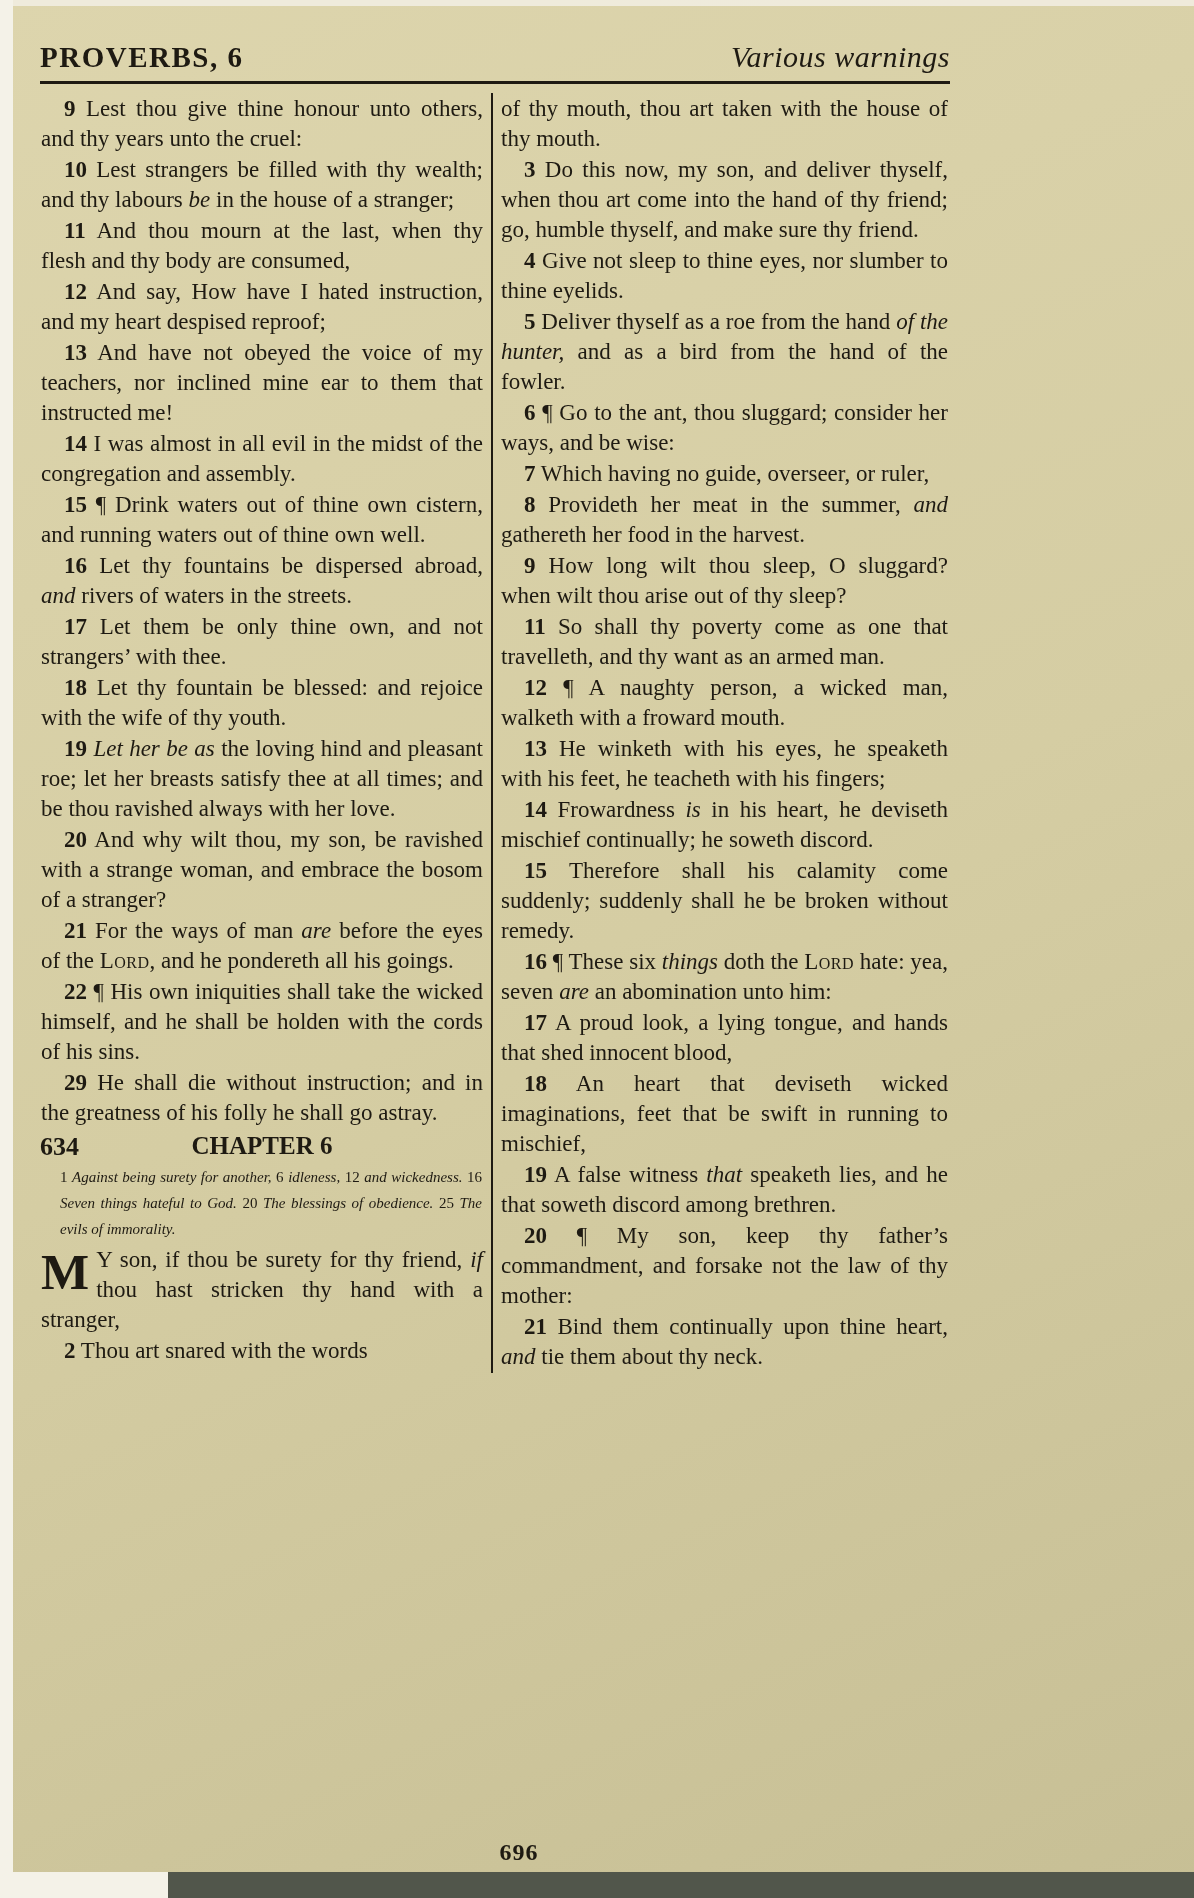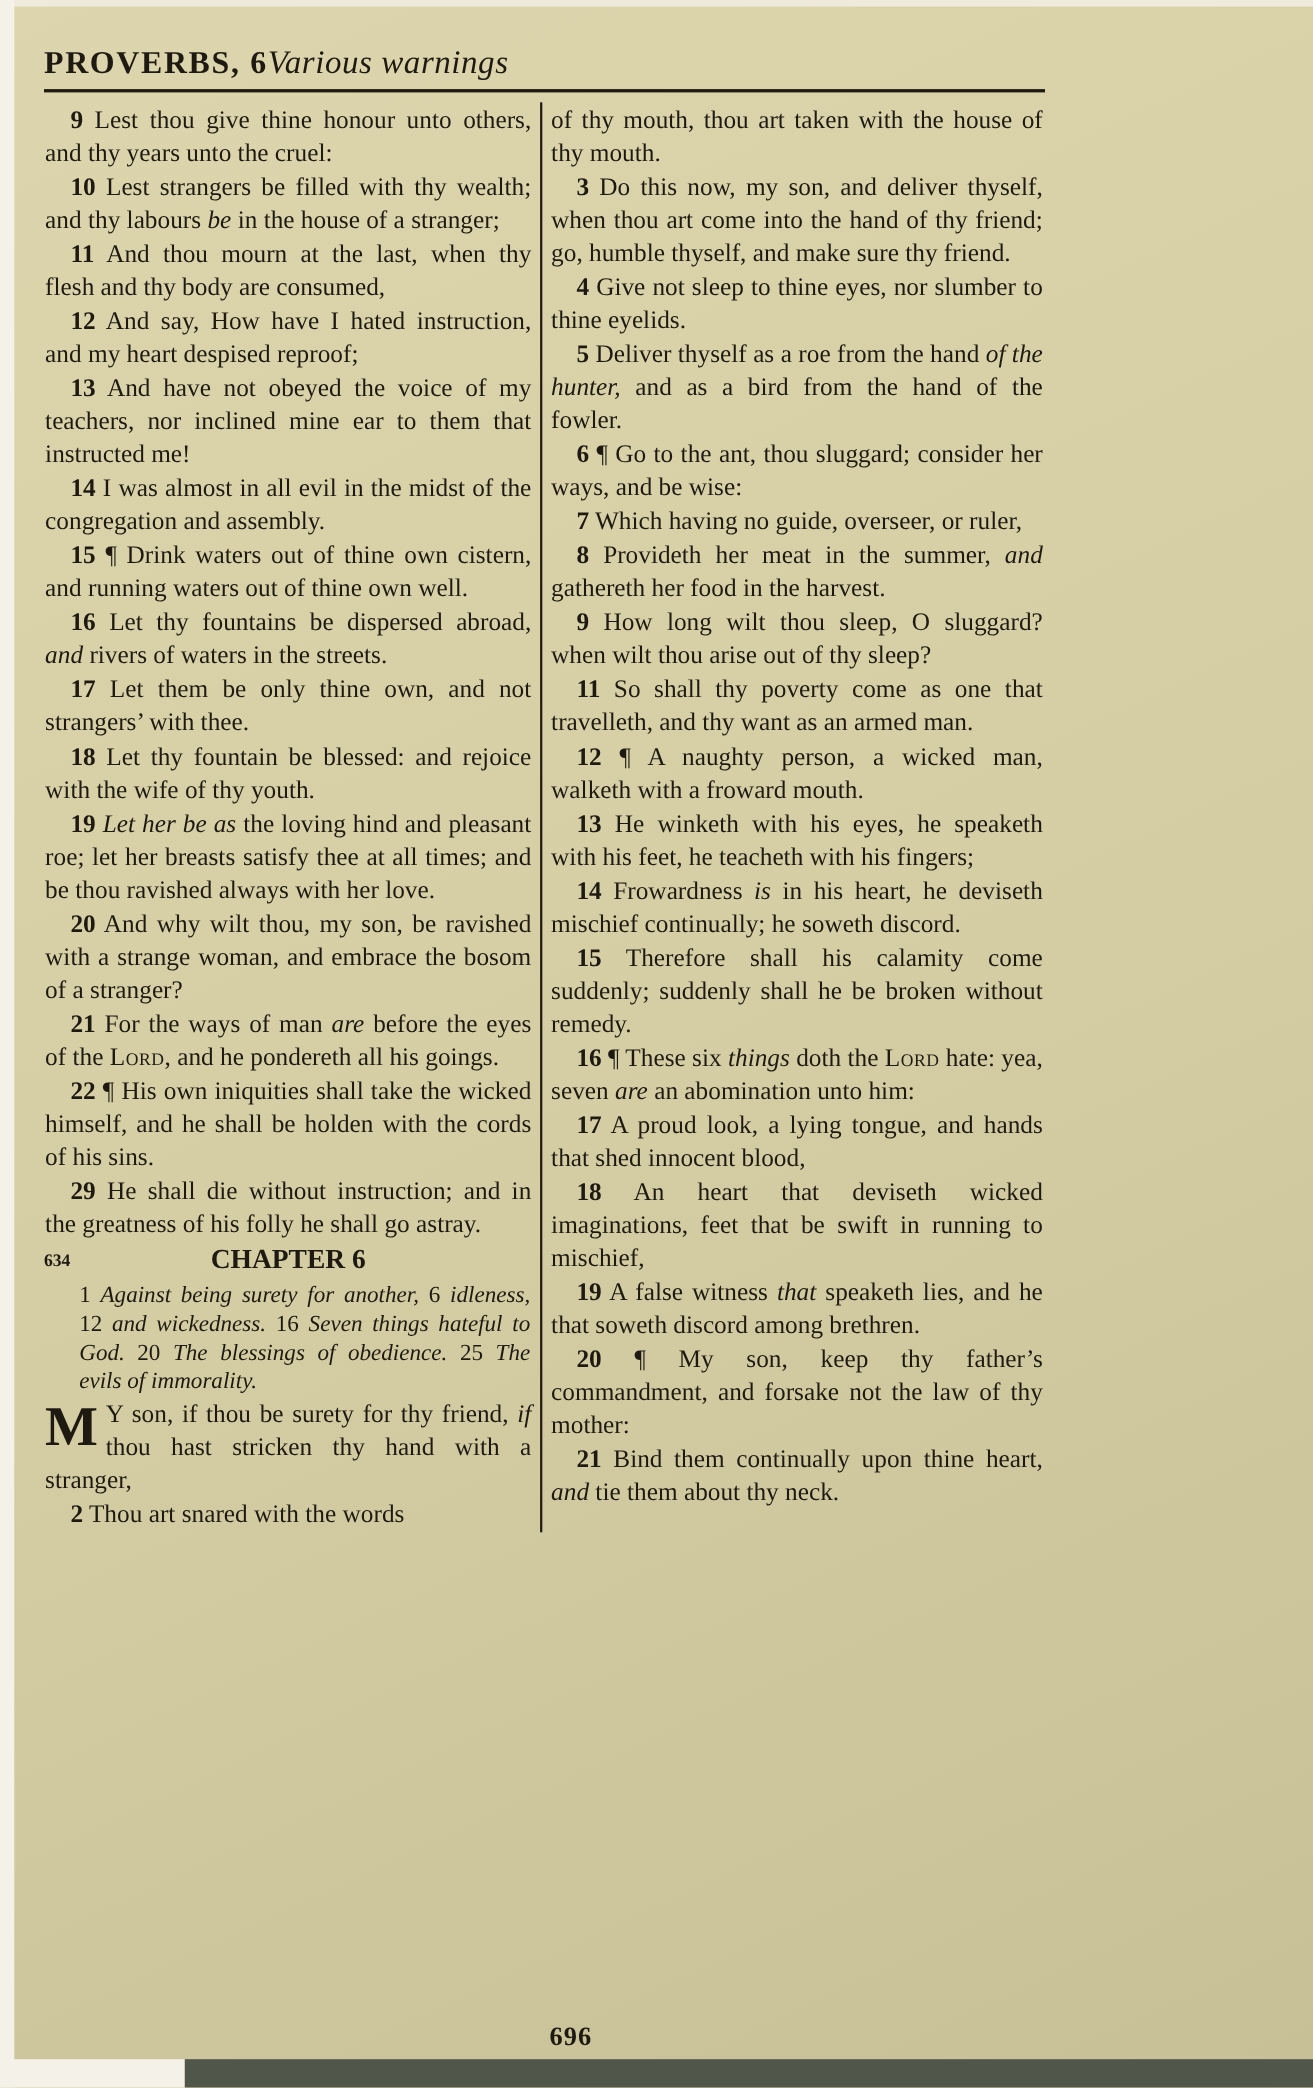--- a/index.html
+++ b/index.html
@@ -13,39 +13,39 @@
     position: relative; width: 1194px; height: 1898px; overflow: hidden;
     background: linear-gradient(155deg, var(--paper_light, #ddd5ad) 0%, var(--paper, #d5cda3) 50%, var(--paper_dark, #c7bf95) 100%);
     color: var(--ink, #1e1a12);
   }
   .edge-top  { position: absolute; top: 0; left: 0; width: 100%; height: 6px; background: #f2efe4; opacity: .85; }
   .edge-left { position: absolute; top: 0; left: 0; width: 13px; height: 100%; background: #f4f2e8; }
   .bottom-band { position: absolute; bottom: 0; left: 168px; right: 0; height: 26px; background: var(--edge_band, #51564b); }
   .bottom-left { position: absolute; bottom: 0; left: 0; width: 168px; height: 26px; background: #f4f2e8; }
 
   .content { position: absolute; left: 40px; top: 40px; width: 910px; }
-  .page-header { display: flex; align-items: baseline; }
+  .page-header { display: flex; justify-content: space-between; align-items: baseline; }
   .book-title { font-weight: bold; font-size: 29px; letter-spacing: 1.5px; }
   .running-head { font-style: italic; font-size: 30px; letter-spacing: .5px; }
   .header-rule { height: 3px; background: var(--ink, #1e1a12); margin-top: 7px; }
 
   .columns { display: flex; margin-top: 9px; }
   .column { font-size: 23px; line-height: 30px; text-align: justify; hyphens: auto; }
   .column.left  { width: 444px; }
   .column.right { width: 449px; }
   .divider { width: 2px; background: var(--ink, #1e1a12); margin: 0 7px; }
 
   p.verse { margin: 1px; text-indent: 1em; }
   p.verse.cont { text-indent: 0; }
   .vnum { font-weight: bold; }
   .sc { font-variant: small-caps; letter-spacing: .5px; }
 
   .chapter-head { position: relative; text-align: center; font-weight: bold; font-size: 25px; line-height: 32px; margin: 2px 0 1px 0; }
-  .chapter-head .folio { position: absolute; left: 0; top: 1px; font-size: 16px; text-align: center; }
-  .summary { margin: 2px 2px 3px 32px; font-size: 21px; line-height: 26px; text-align: justify; }
+  .chapter-head .folio { position: absolute; left: 0; top: 1px; font-size: 26px; text-align: center; }
+  .summary { margin: 2px 2px 3px 20px; font-size: 15px; line-height: 26px; text-align: justify; }
 
   .dropcap-verse { text-indent: 0 !important; }
   .dropcap { float: left; font-weight: bold; font-size: 51px; line-height: 47px; padding: 4px 7px 0 0; }
 
   .page-footer { position: absolute; left: 40px; width: 910px; bottom: 32px; text-align: center; }
   .folio-bottom { font-weight: bold; font-size: 24px; letter-spacing: 1px; margin-left: 48px; }
 </style>
 </head>
 <body>
 

